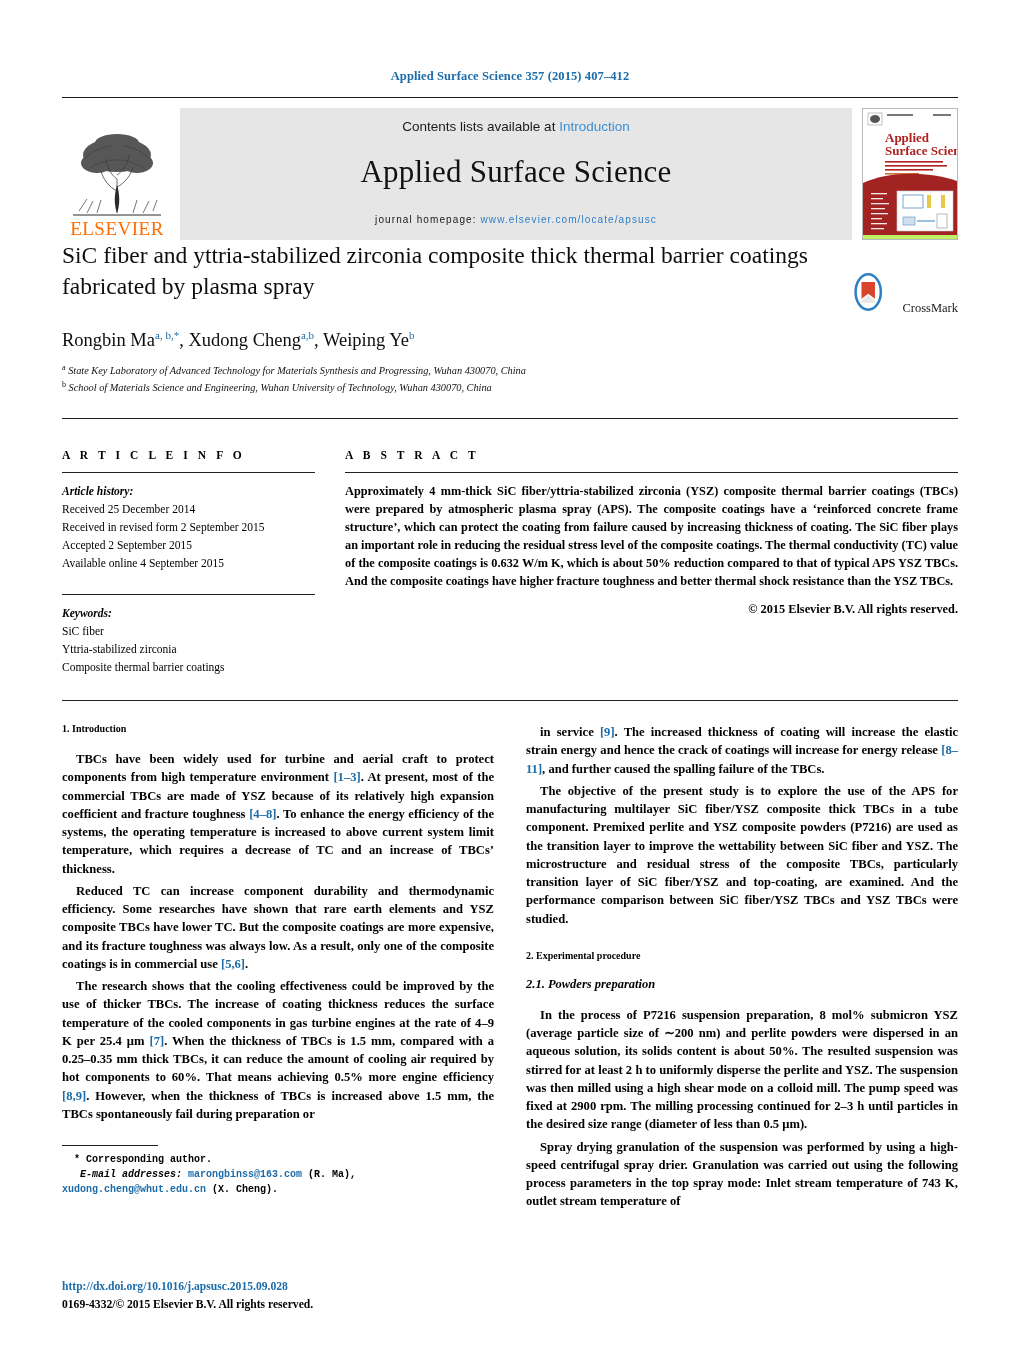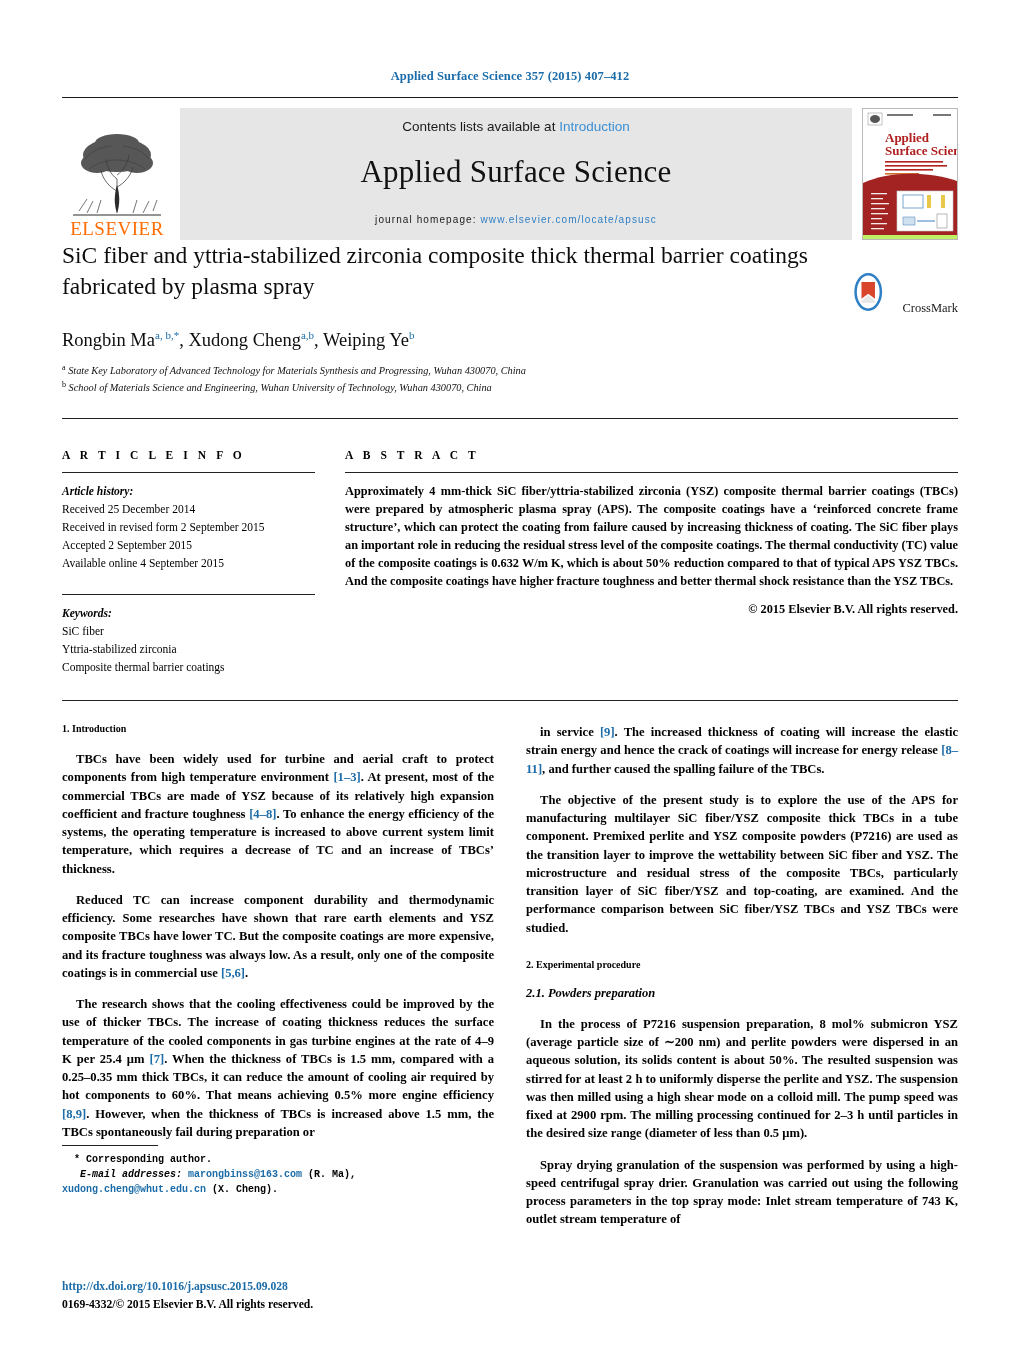--- a/index.html
+++ b/index.html
@@ -212,21 +212,21 @@
   }
   p.para {
     font-family: "Liberation Serif", serif;
     font-size: 12.6px;
     line-height: 1.45;
     text-align: justify;
     margin: 0;
     text-indent: 14px;
     font-weight: 600;
   }
-  p.para + p.para { margin-top: 13px; }
+  p.para + p.para { margin-top: 4px; }
   .ref { color: #1b6ca8; }
 
   
   .footnote {
     position: absolute;
     left: 62px;
     top: 1145px;
     width: 432px;
   }
   .footnote .fn-rule {

